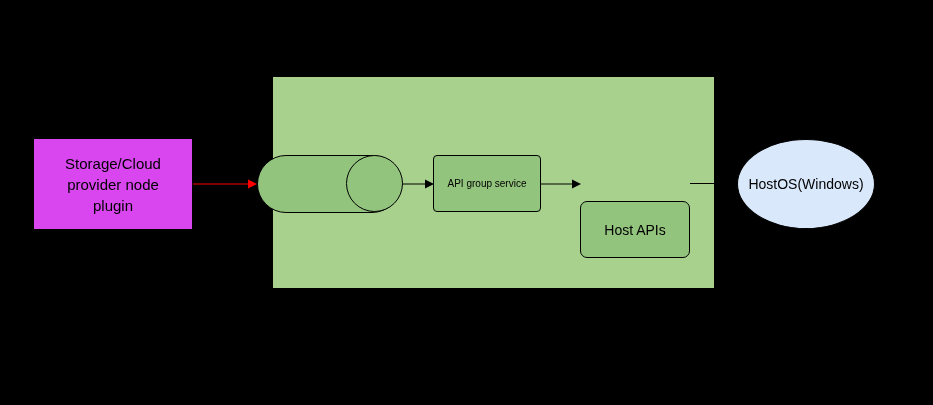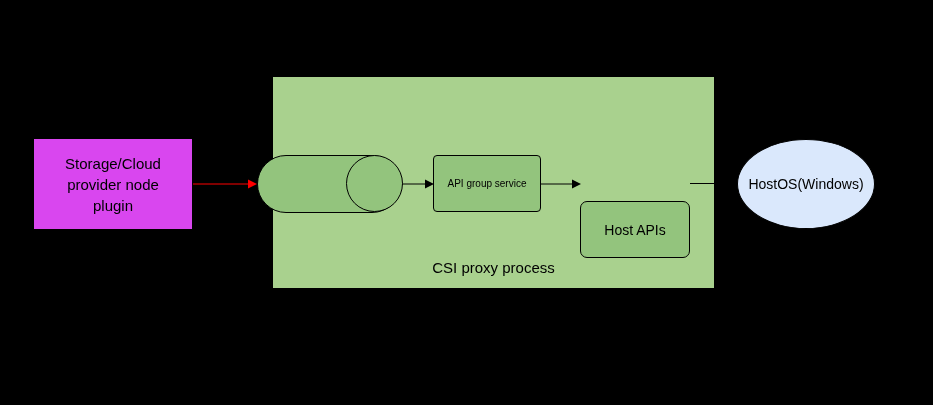--- a/index.html
+++ b/index.html
@@ -100,21 +100,20 @@
   <div class="node pipe-circle"></div>
 
   <div class="node service-box">
     <span class="label">API group service</span>
   </div>
 
   <div class="node hostapis-box">
     <span class="label">Host APIs</span>
   </div>
 
-  <div class="proxy-label">CSI proxy process</div>
 
   <div class="node plugin-box">
     <span class="label">Storage/Cloud provider node plugin</span>
   </div>
 
   <div class="node hostos-ellipse">
     <div>Host</div>
     <div>OS</div>
     <div>(Windows)</div>
   </div>

